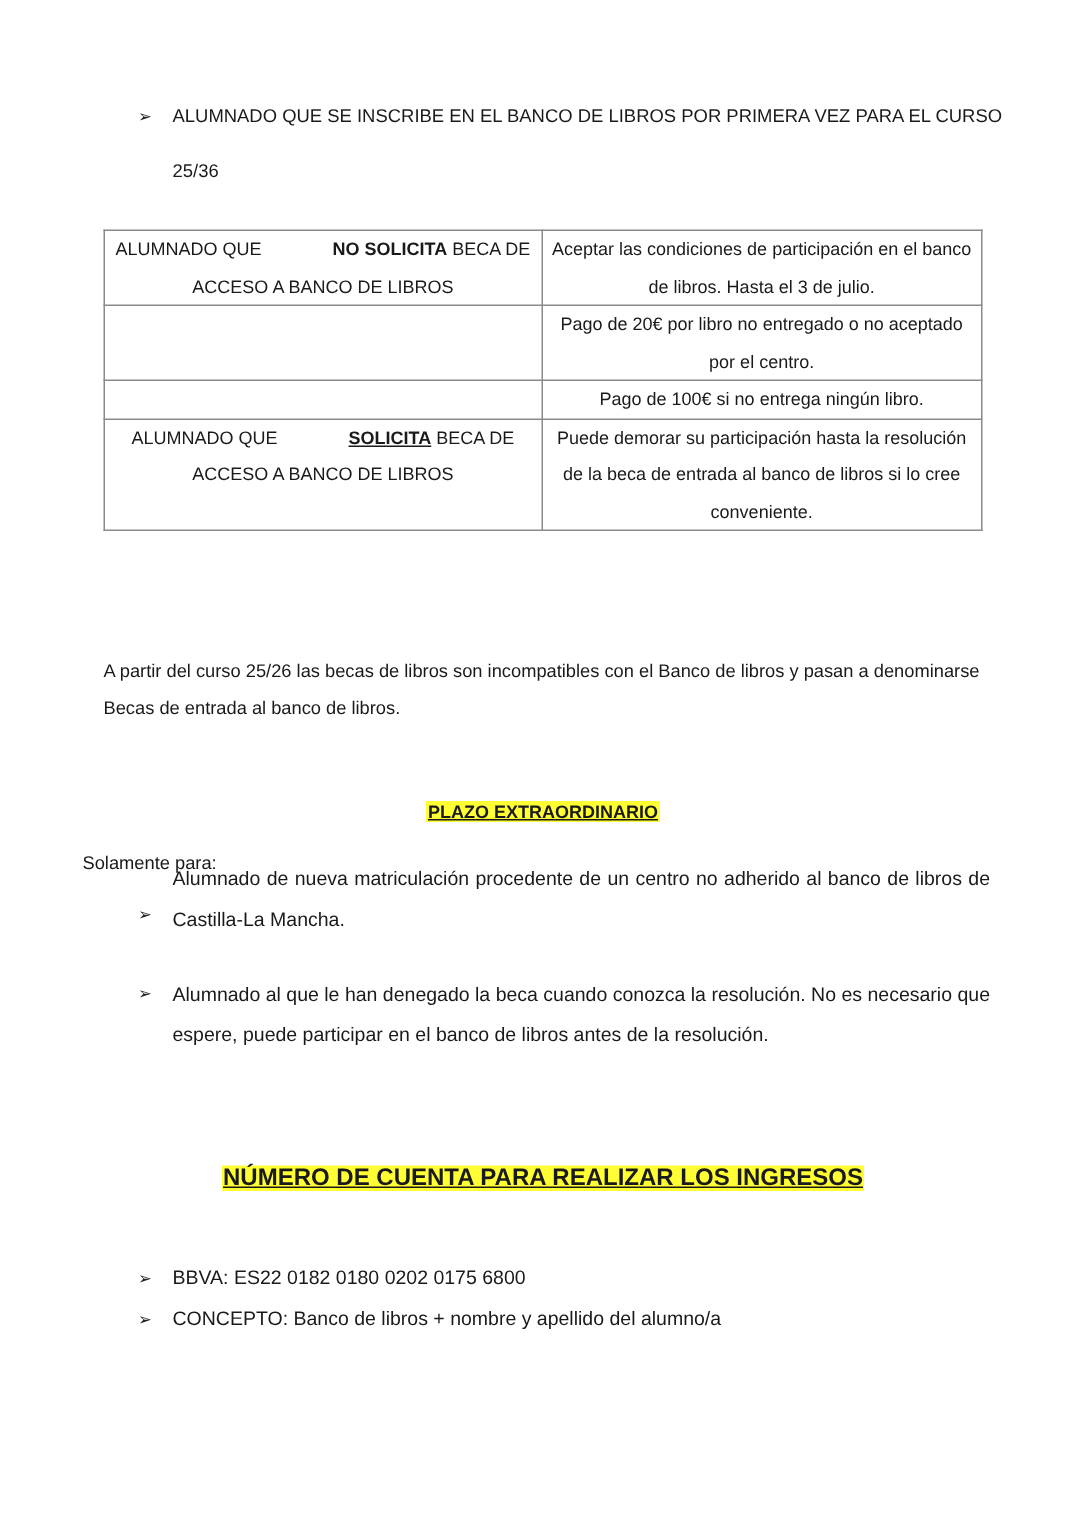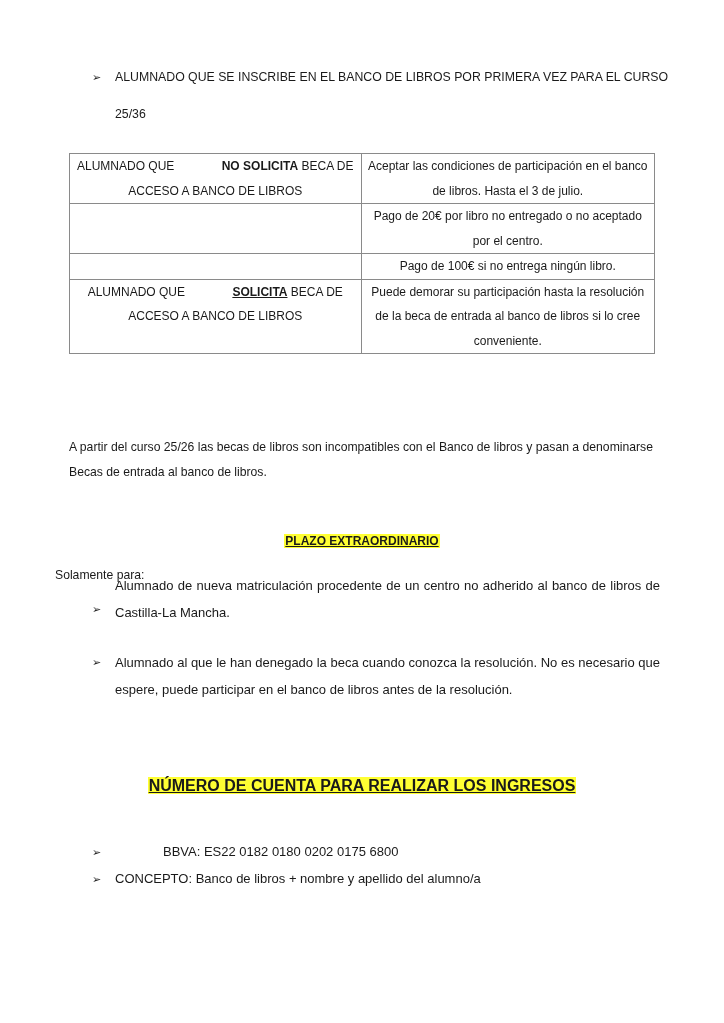--- a/index.html
+++ b/index.html
@@ -64,16 +64,16 @@
 <div class="bp" style="top:572px;">Alumnado de nueva matriculación procedente de un centro no adherido al banco de libros de Castilla-La Mancha.</div>
 
 <span class="bullet-arrow" style="left:92px; top:656px;">➢</span>
 <div class="bp" style="top:649px;">Alumnado al que le han denegado la beca cuando conozca la resolución. No es necesario que espere, puede participar en el banco de libros antes de la resolución.</div>
 
 <div class="abs" style="left:0; width:724px; top:777px; text-align:center; font-size:16px;">
   <span class="hl">NÚMERO DE CUENTA PARA REALIZAR LOS INGRESOS</span>
 </div>
 
 <span class="bullet-arrow" style="left:92px; top:846px;">➢</span>
-<div class="abs line" style="left:115px; top:844px; font-size:13px;margin-left:48px;">BBVA: ES22 0182 0180 0202 0175 6800</div>
+<div class="abs line" style="left:115px; top:844px; font-size:13px;">BBVA: ES22 0182 0180 0202 0175 6800</div>
 
 <span class="bullet-arrow" style="left:92px; top:873px;">➢</span>
 <div class="abs line" style="left:115px; top:871px; font-size:13px;">CONCEPTO: Banco de libros + nombre y apellido del alumno/a</div>
 
 </body></html>

